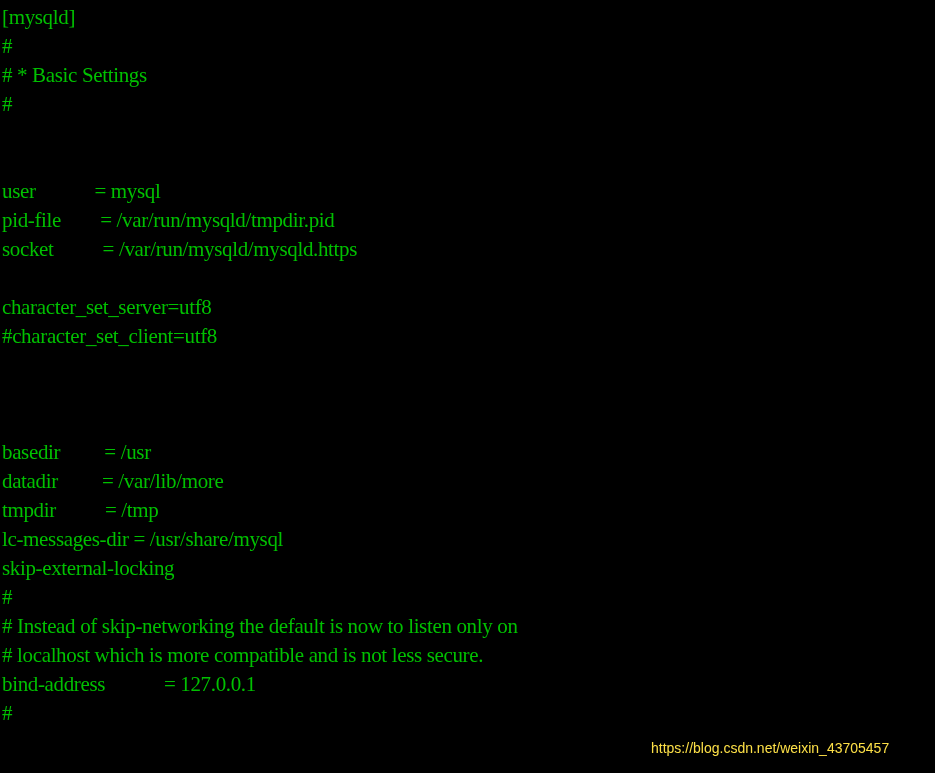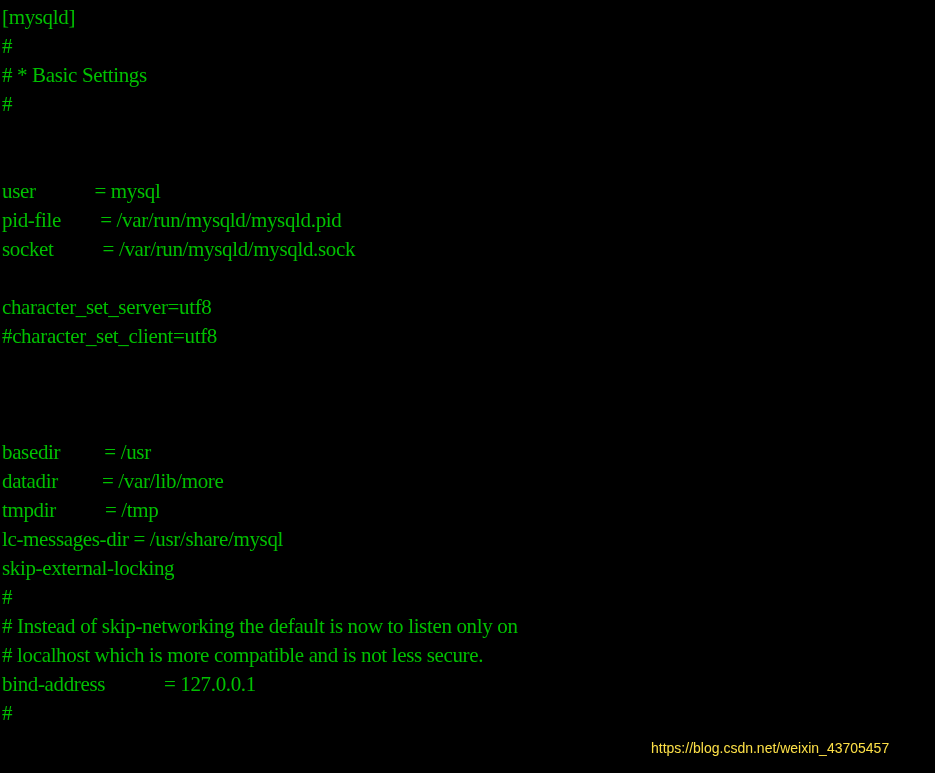--- a/index.html
+++ b/index.html
@@ -54,22 +54,22 @@
 
 <div id="terminal">
   <div id="file-content">
       <div class="line">[mysqld]</div>
       <div class="line">#</div>
       <div class="line"># * Basic Settings</div>
       <div class="line">#</div>
       <div class="line blank"> </div>
       <div class="line blank"> </div>
       <div class="line">user            = mysql</div>
-      <div class="line">pid-file        = /var/run/mysqld/mysqld.pid</div>
-      <div class="line">socket          = /var/run/mysqld/mysqld.sock</div>
+      <div class="line">pid-file        = /var/run/mysqld/tmpdir.pid</div>
+      <div class="line">socket          = /var/run/mysqld/mysqld.https</div>
       <div class="line blank"> </div>
       <div class="line">character_set_server=utf8</div>
       <div class="line">#character_set_client=utf8</div>
       <div class="line blank"> </div>
       <div class="line blank"> </div>
       <div class="line blank"> </div>
       <div class="line">basedir         = /usr</div>
       <div class="line">datadir         = /var/lib/more</div>
       <div class="line">tmpdir          = /tmp</div>
       <div class="line">lc-messages-dir = /usr/share/mysql</div>

